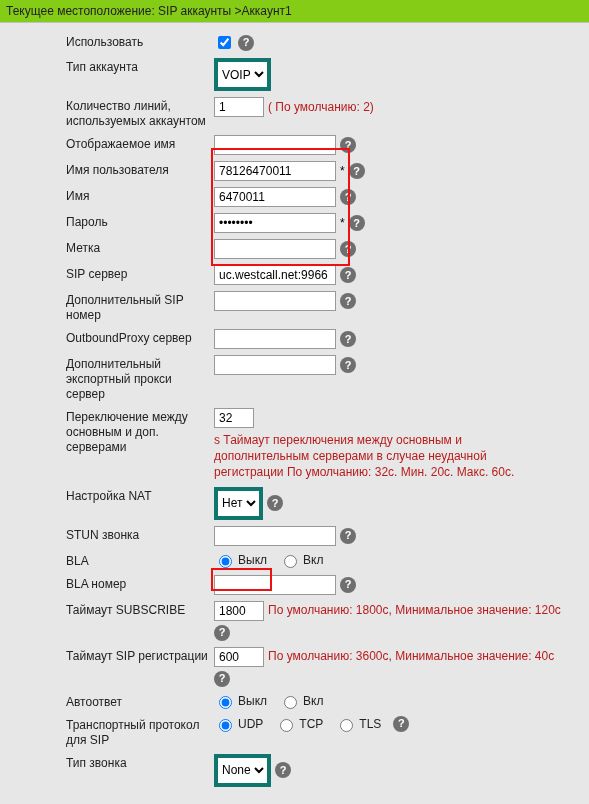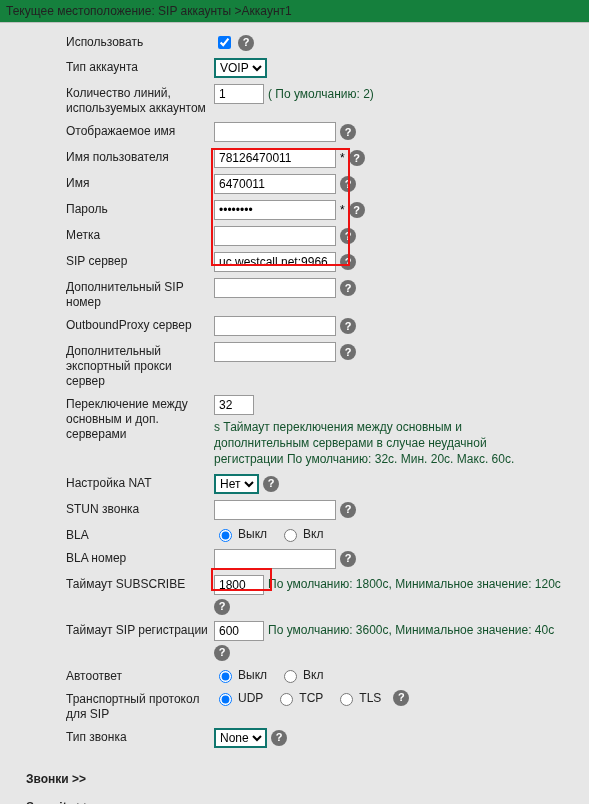--- a/index.html
+++ b/index.html
@@ -6,21 +6,21 @@
   body {
     margin: 0;
     padding: 0;
     font-family: Arial, sans-serif;
     font-size: 12px;
     background: #e7e7e7;
     color: #222;
     width: 589px;
   }
   .breadcrumb {
-    background: #15803d;
+    background: #84cc16;
     padding: 4px 6px;
     font-size: 12px;
     border-bottom: 1px solid #c0c0c0;
   }
   .form-area {
     padding: 10px 20px 4px 66px;
   }
   .row {
     display: flex;
     align-items: flex-start;
@@ -44,41 +44,41 @@
     width: 122px;
     height: 20px;
     padding: 1px 4px;
     font-size: 12px;
     border: 1px solid #999;
     background: #fff;
   }
   input.short { width: 50px; }
   input.mid { width: 40px; }
   select {
-    height: 20px;
-    font-size: 12px;
-    border: 2px solid #0f766e;
+    height: 33px;
+    font-size: 12px;
+    border: 4px solid #0f766e;
     background: #fff;
   }
   .help-icon {
     width: 16px;
     height: 16px;
     border-radius: 50%;
     background: #6f6f6f;
     color: #fff;
     font-size: 11px;
     font-weight: bold;
     display: inline-flex;
     align-items: center;
     justify-content: center;
     cursor: default;
     flex-shrink: 0;
   }
   .asterisk { color: #000; }
-  .hint { color: #14532d; }
+  .hint { color: #b91c1c; }
   .redbox1 {
     position: absolute;
     border: 2.5px solid #e11;
     pointer-events: none;
   }
   .section-link {
     margin-left: 26px;
     margin-top: 14px;
     margin-bottom: 10px;
     font-weight: bold;

